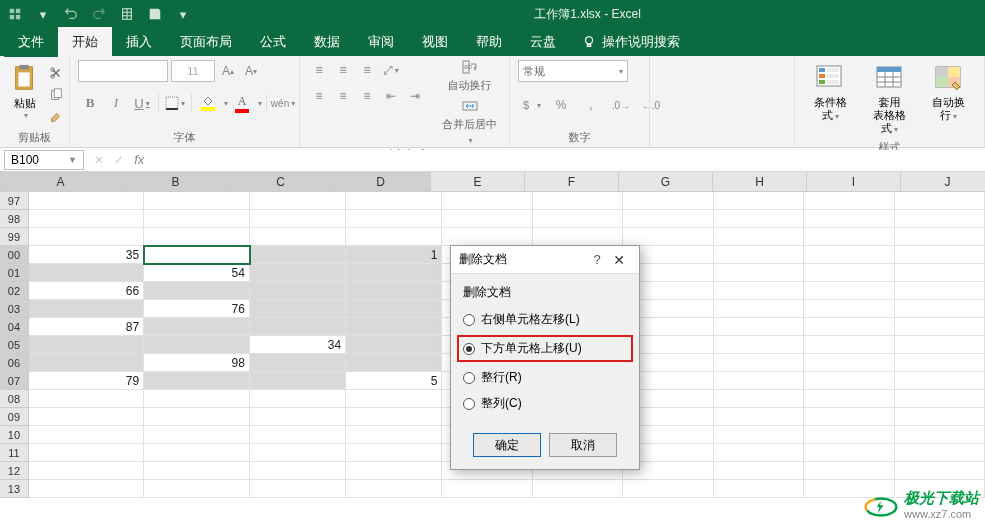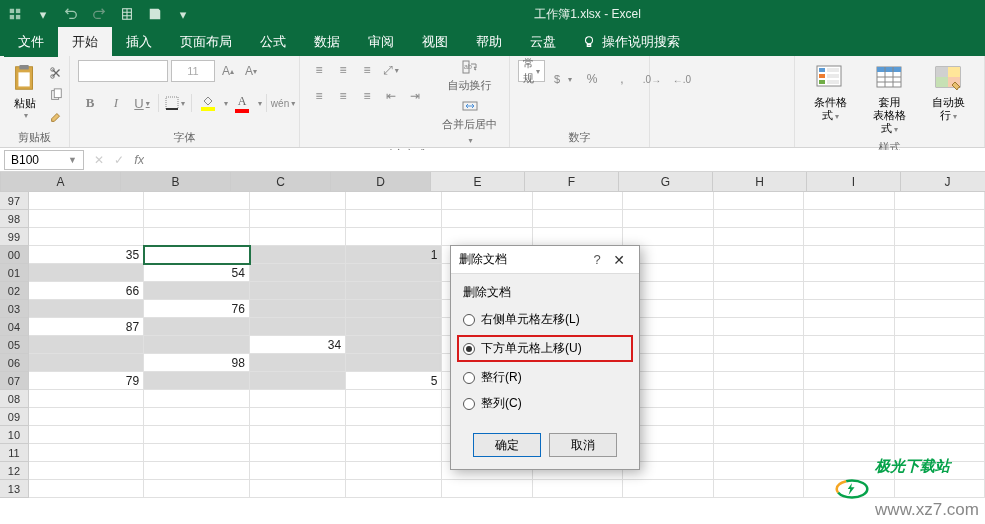--- a/index.html
+++ b/index.html
@@ -99,22 +99,22 @@
 .dlg-subtitle { font-size: 12px; margin-bottom: 8px; }
 .radio-row { display: flex; align-items: center; gap: 6px; font-size: 12px; margin: 5px 0; padding: 2px 0; }
 .radio-row.highlight { border: 2px solid #d81b1b; padding: 3px 4px; margin-left: -6px; margin-right: -6px; }
 .radio { width: 12px; height: 12px; border: 1px solid #555; border-radius: 50%; display: flex; align-items: center; justify-content: center; background: #fff; }
 .radio.checked::after { content: ""; width: 6px; height: 6px; background: #333; border-radius: 50%; }
 .dlg-buttons { display: flex; gap: 8px; justify-content: center; padding: 8px 0 12px; }
 .dlg-btn { width: 68px; height: 24px; border: 1px solid #999; background: #e8e8e8; font-size: 12px; cursor: pointer; display: flex; align-items: center; justify-content: center; }
 .dlg-btn.primary { border: 1.5px solid #0a6bc0; }
 
 
-.watermark { position: absolute; right: 6px; bottom: 4px; display: flex; align-items: center; gap: 6px; font-size: 15px; color: #06a24a; font-style: italic; font-weight: bold; }
-.watermark .url { font-size: 17px; color: #888; font-style: normal; font-weight: normal; display: block; margin-top: 24px; }
+.watermark { position: absolute; right: 6px; bottom: 4px; display: flex; align-items: flex-end; gap: 6px; font-size: 15px; color: #06a24a; font-style: italic; font-weight: bold; }
+.watermark .url { font-size: 11px; color: #888; font-style: normal; font-weight: normal; display: block; }
 .wm-logo { width: 34px; height: 26px; }
 
 .dd-arrow { font-size: 8px; color: #888; margin-left: 2px; }
 </style>
 </head>
 <body>
 
 <div class="titlebar">
   <div class="qat">
     <div class="qat-item">
@@ -294,21 +294,21 @@
             </svg>
           <span>合并后居中</span>
             <span class="dd-arrow">▾</span>
         </div>
       </div>
     </div>
     <div class="group-label">对齐方式</div>
   </div>
 
   <div class="group number-group">
-    <div class="group-content" style="flex-direction:row">
+    <div class="group-content" style="flex-direction:column">
       <div class="num-format">
         <span>常规</span>
         <span class="dd-arrow">▾</span>
       </div>
       <div class="num-row2">
         <div class="nbtn">
             <svg width="14" height="14" viewBox="0 0 14 14">
               <text x="2" y="11" font-size="11" fill="#888">$</text>
             </svg>
             <span class="dd-arrow">▾</span>

